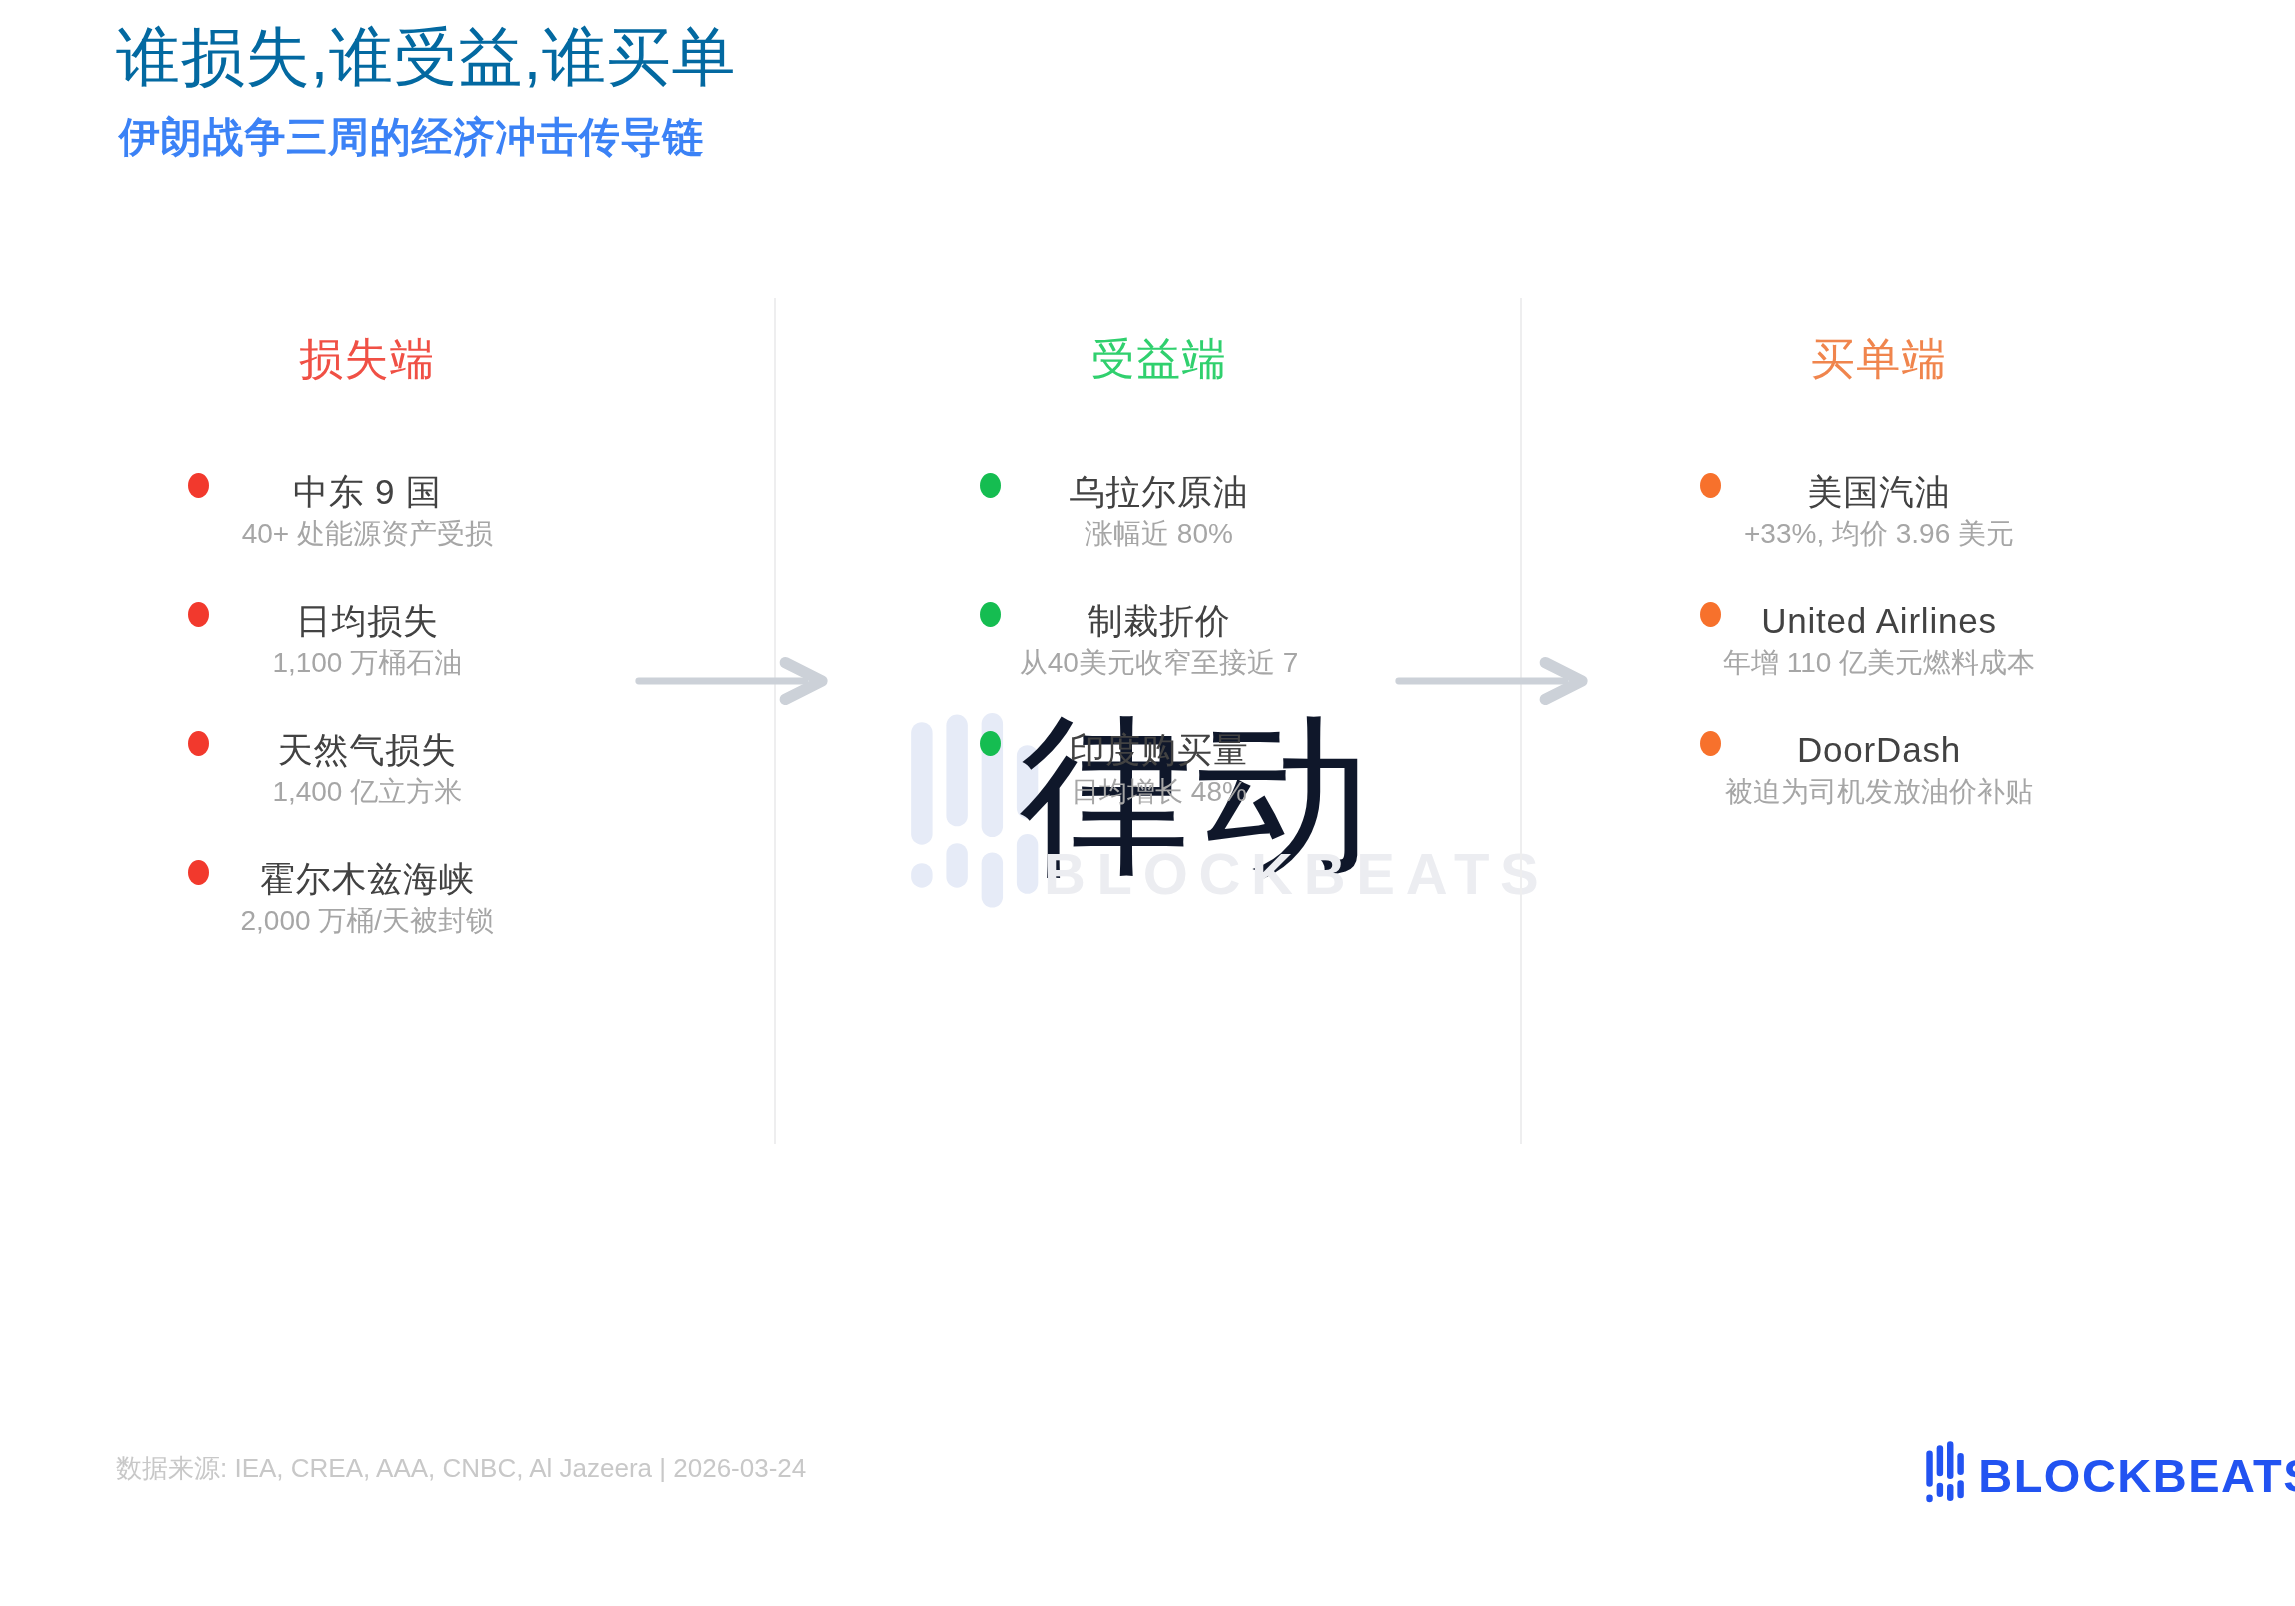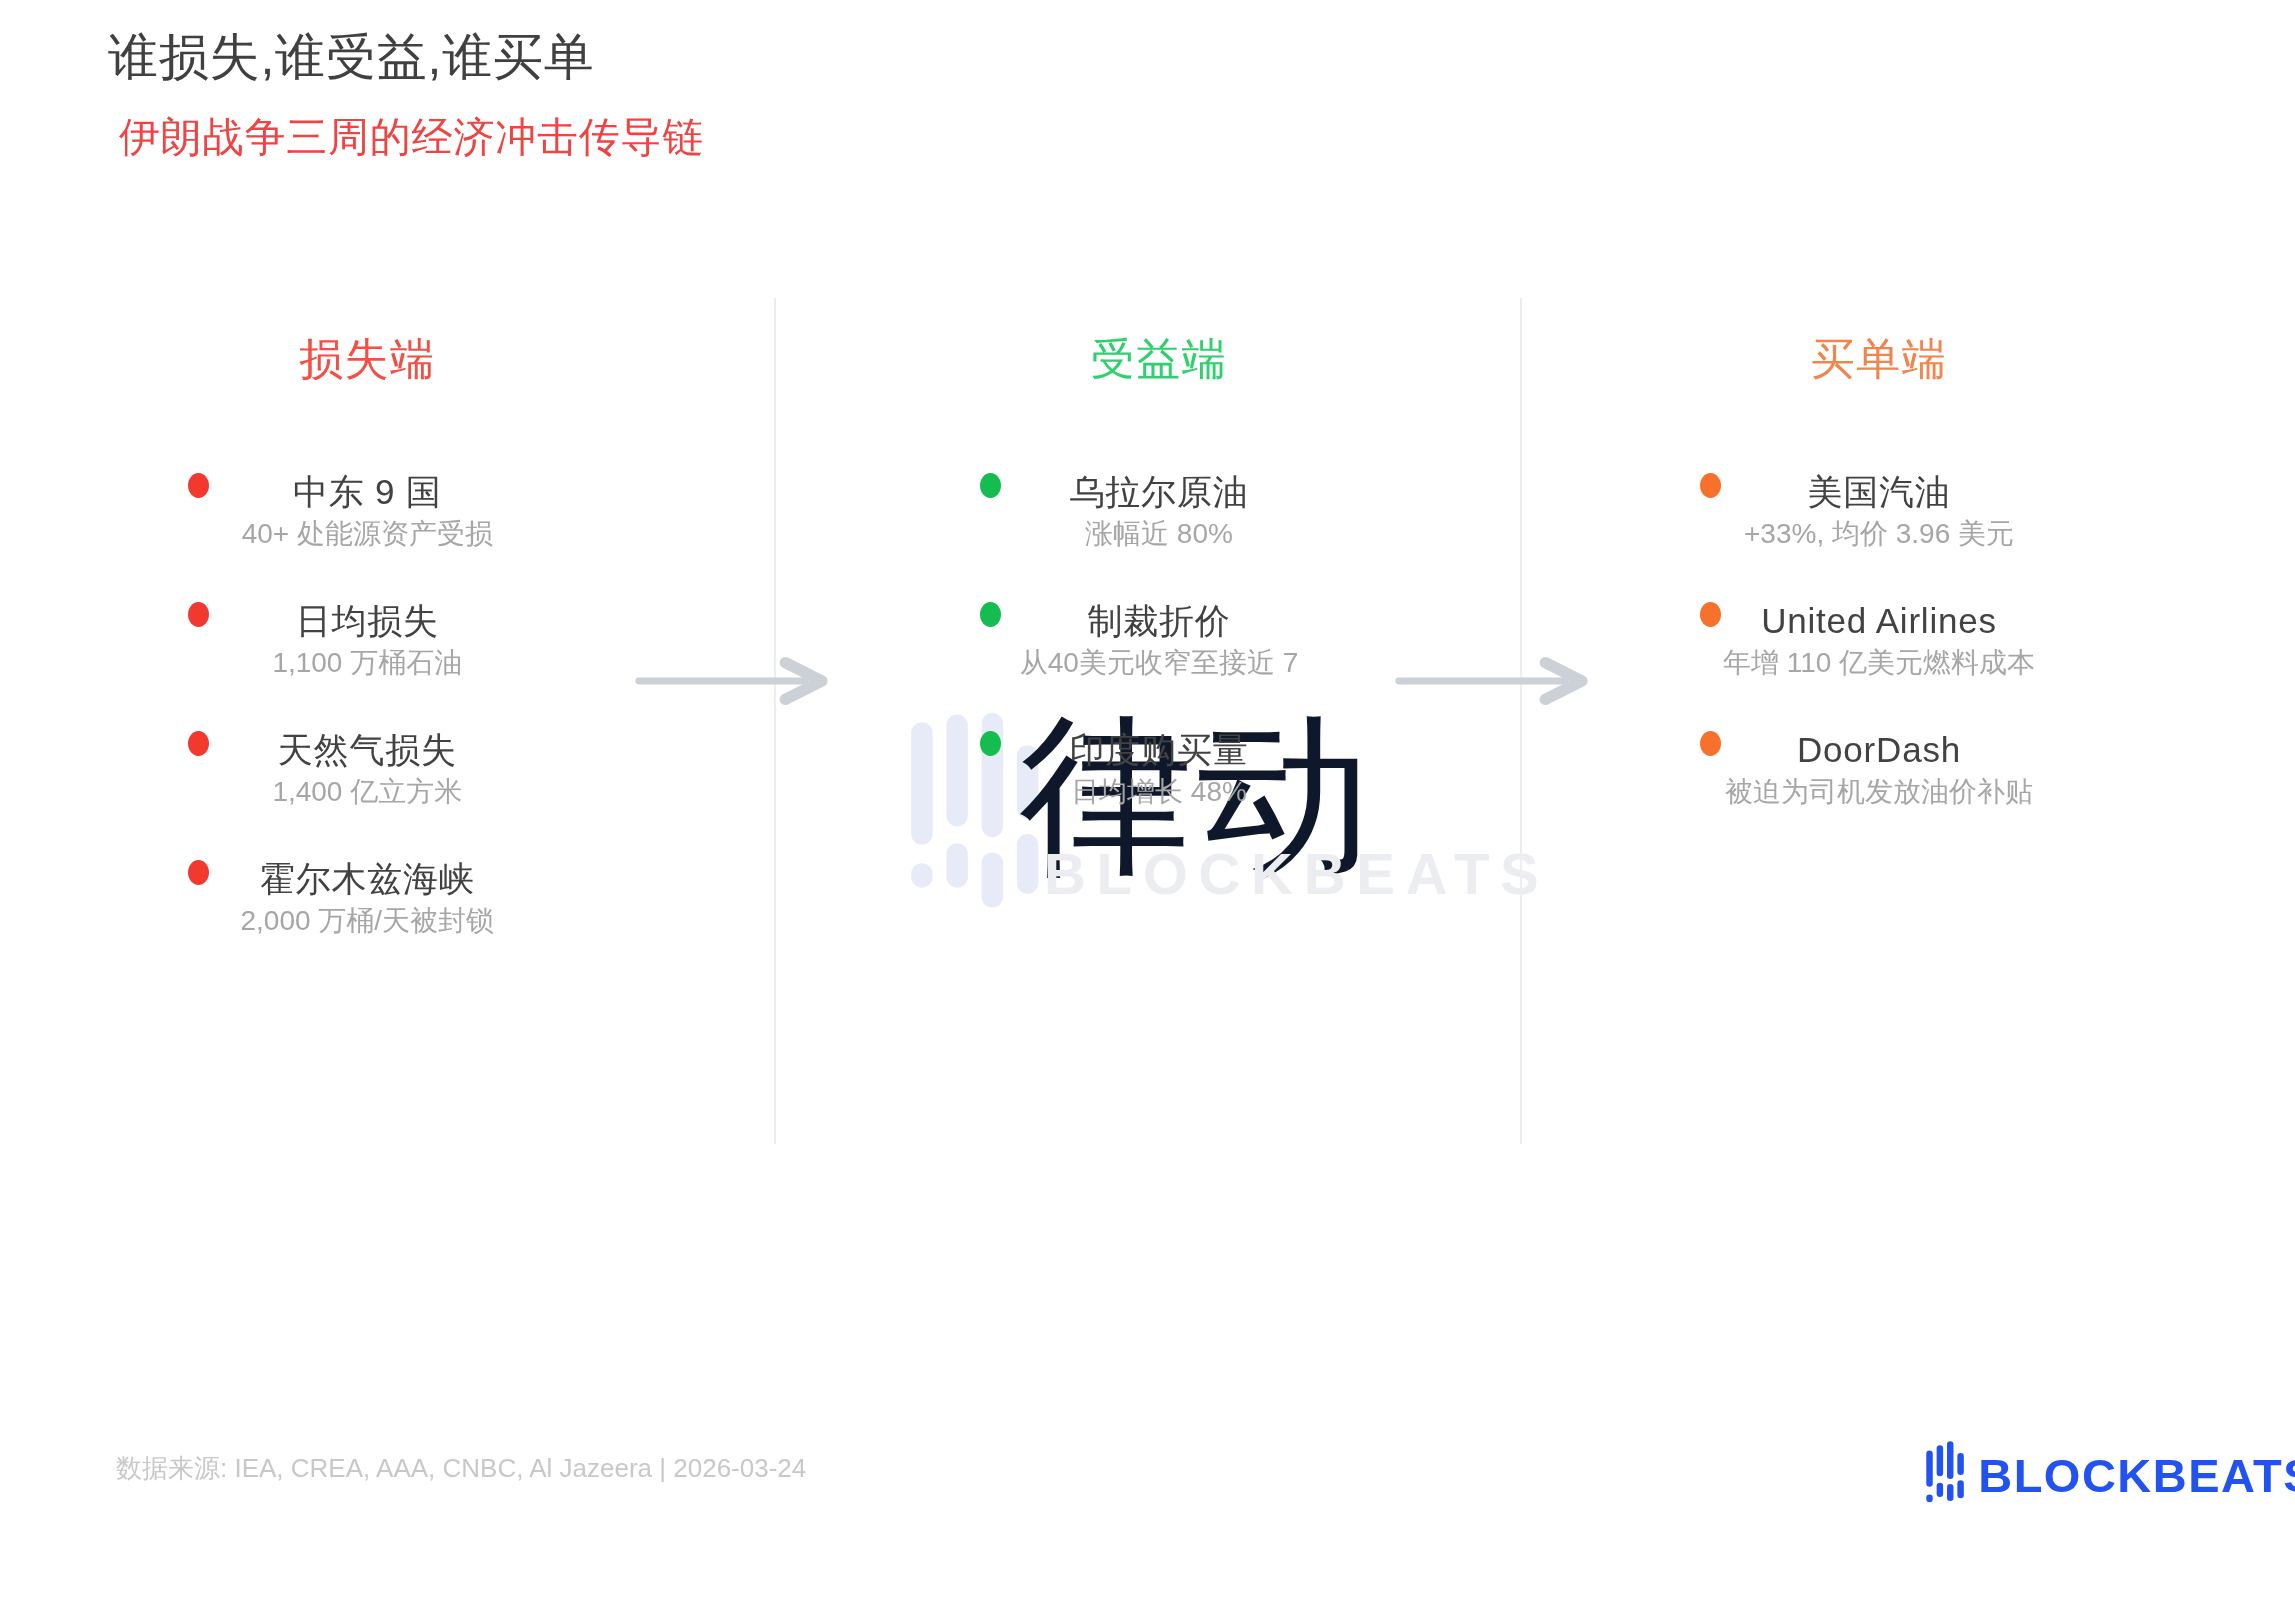--- a/index.html
+++ b/index.html
@@ -6,28 +6,28 @@
   html, body { width: 2295px; height: 1607px; }
   body {
     position: relative;
     background: #ffffff;
     font-family: "Liberation Sans", "DejaVu Sans", sans-serif;
     overflow: hidden;
   }
 
   
   .page-title {
-    position: absolute; left: 108px; top: 17px;
-    font-size: 50px; line-height: 80px; font-weight: 300;
-    color: #404040; letter-spacing: 0.8px;
+    position: absolute; left: 116px; top: 17px;
+    font-size: 64px; line-height: 80px; font-weight: 300;
+    color: #0369a1; letter-spacing: 0.8px;
   }
   .page-subtitle {
     position: absolute; left: 119px; top: 112px;
-    font-size: 41px; line-height: 51px; font-weight: 400;
-    color: #ef4444; letter-spacing: 0.8px;
+    font-size: 41px; line-height: 51px; font-weight: 700;
+    color: #3b82f6; letter-spacing: 0.8px;
   }
 
   
   .watermark { position: absolute; z-index: 0; }
   .wm-bars { left: 911px; top: 713px; }
   .wm-cn {
     left: 1019px; top: 710px;
     font-size: 174px; line-height: 170px; font-weight: 400;
     color: #0f172a; letter-spacing: 4.6px; white-space: nowrap;
   }

